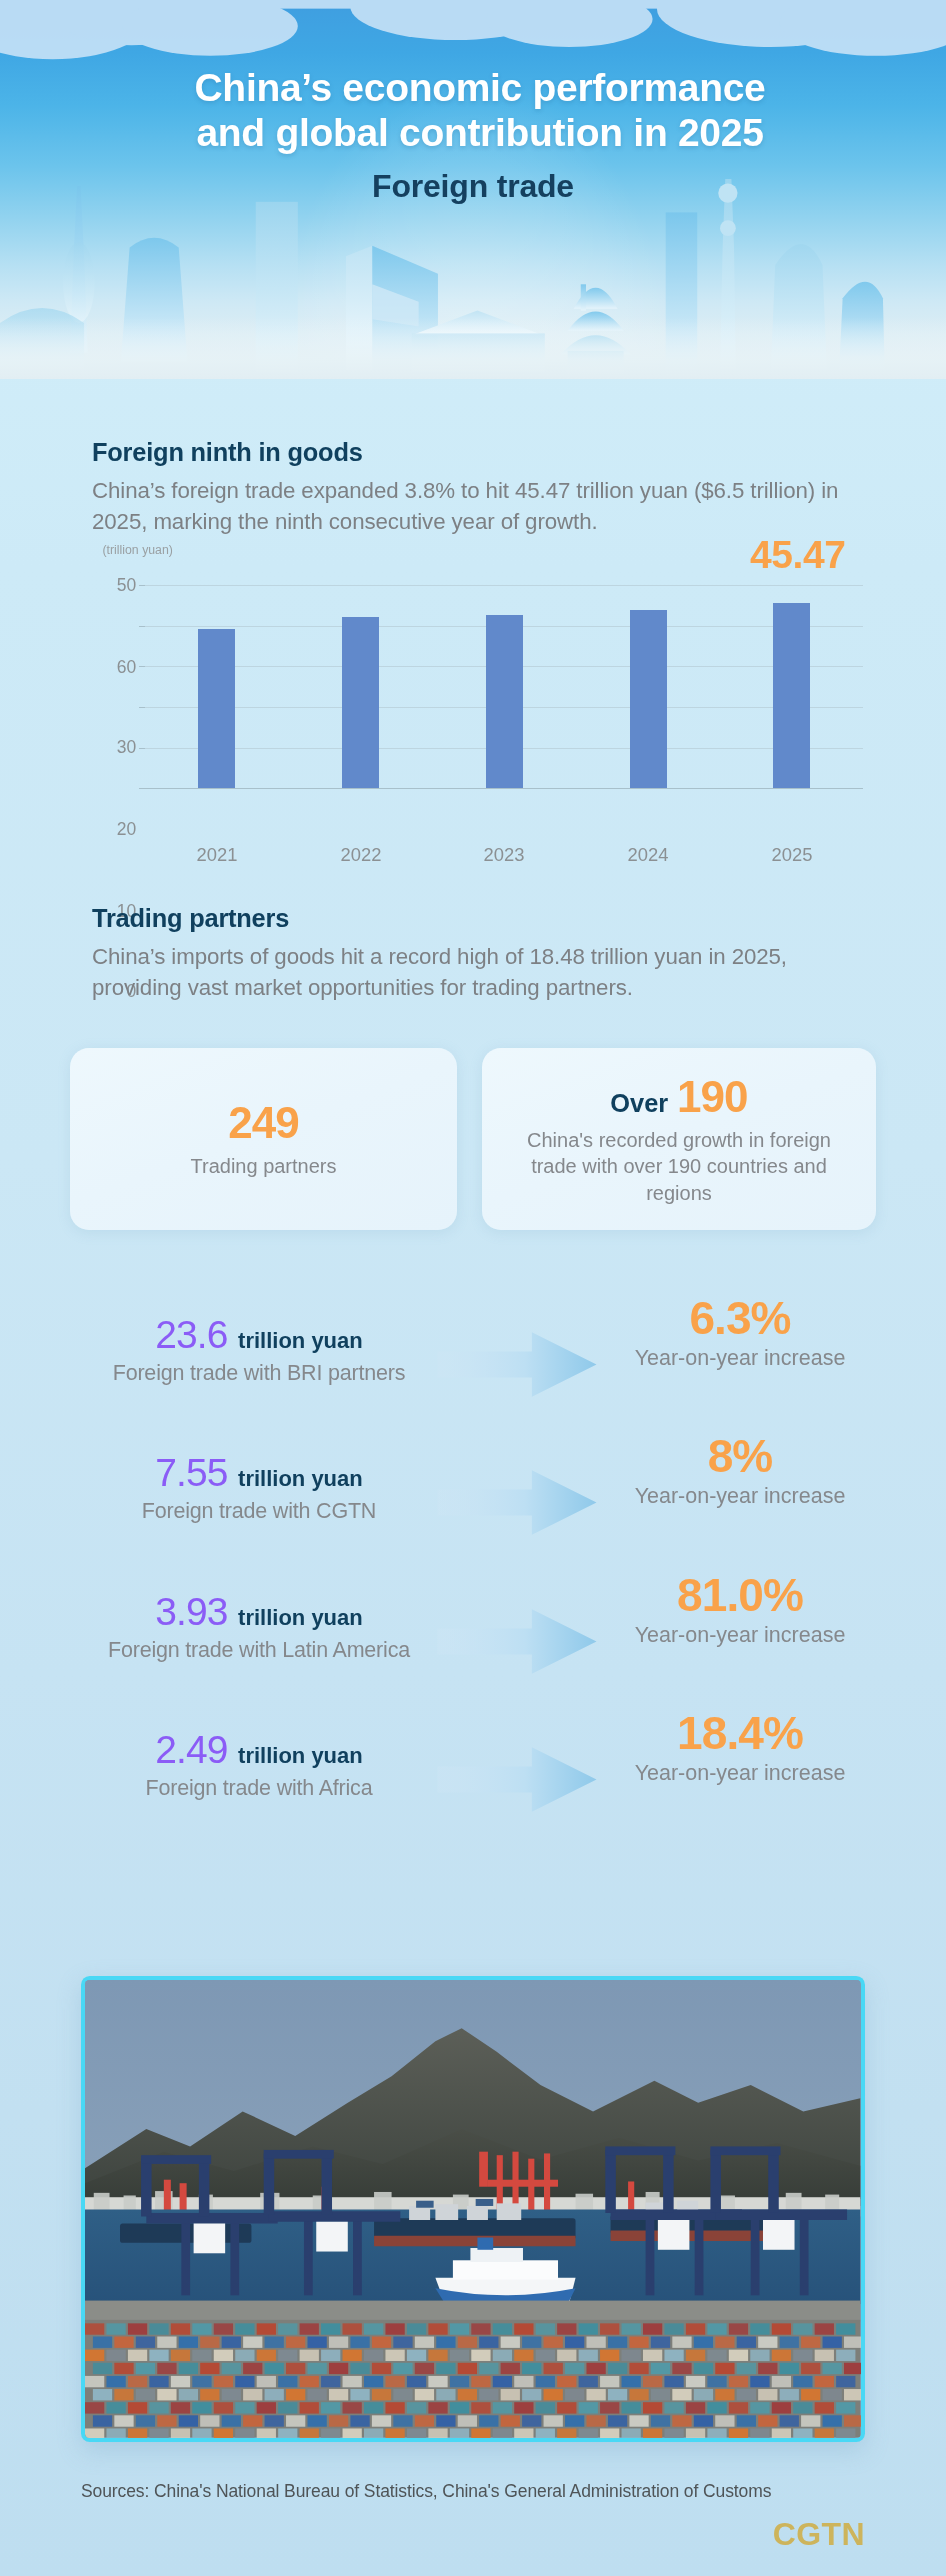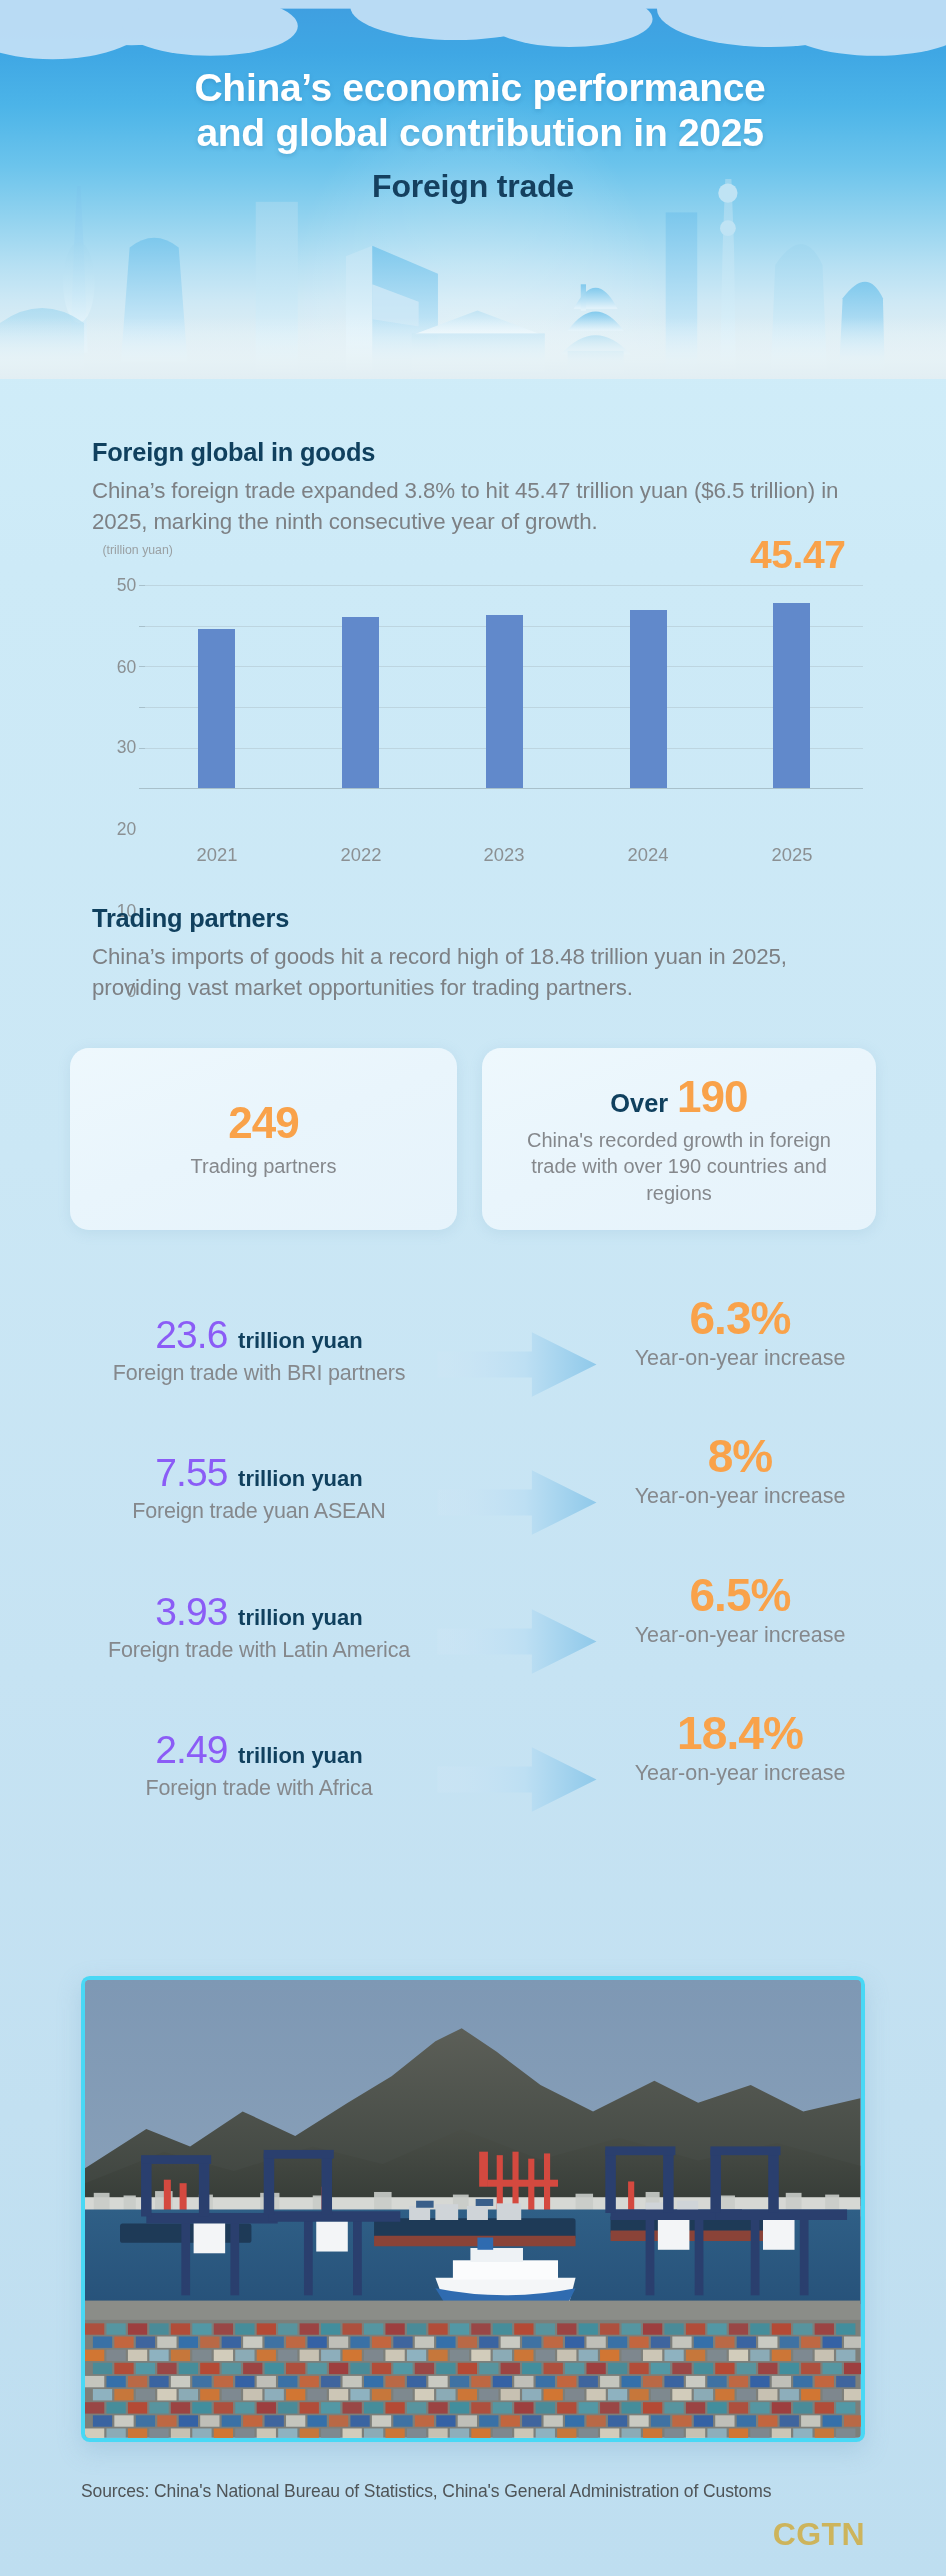--- a/index.html
+++ b/index.html
@@ -181,21 +181,21 @@
     <rect x="0" y="190" width="1080" height="70" fill="url(#fade)"></rect>
   </svg>
 
   <div class="title">
     <div>China’s economic performance</div>
     <div>and global contribution in 2025</div>
   </div>
   <div class="subtitle">Foreign trade</div>
 </div>
 
-<div class="sec-head" style="top:438px">Foreign global in goods</div>
+<div class="sec-head" style="top:438px">Foreign ninth in goods</div>
 <div class="sec-body" style="top:476px">China’s foreign trade expanded 3.8% to hit 45.47 trillion yuan ($6.5 trillion) in 2025, marking the ninth consecutive year of growth.</div>
 
 <div class="chart">
   <div class="axis-unit">(trillion yuan)</div>
   <div class="big-val">45.47</div>
   <div class="plot" id="plot">
       <div class="grid-line zero" style="top: 203px;">
         <div class="ytick" style="top: 203px;">0</div>
         <div class="tickmark"></div>
       </div>
@@ -272,21 +272,21 @@
         <div class="tr-pct">6.3%</div>
         <div class="tr-pct-cap">Year-on-year increase</div>
       </div>
     </div>
     <div class="trade-row" style="top: 1433px;">
       <div class="tr-left">
         <div class="tr-valrow">
           <span class="tr-val">7.55</span>
           <span class="tr-unit">trillion yuan</span>
         </div>
-        <div class="tr-cap">Foreign trade yuan ASEAN</div>
+        <div class="tr-cap">Foreign trade with CGTN</div>
       </div>
       <div class="tr-arrow"><svg viewBox="0 0 190 90" style="width:100%;height:100%">
           <defs>
             <linearGradient id="ag1" x1="0" y1="0" x2="1" y2="0">
               <stop offset="0%" stop-color="#cfe6f5" stop-opacity="0.35"></stop>
               <stop offset="55%" stop-color="#bddff3"></stop>
               <stop offset="100%" stop-color="#8fc9ea"></stop>
             </linearGradient>
           </defs>
           <path d="M4 30 L112 30 L112 8 L186 45 L112 82 L112 60 L4 60 Z" fill="url(#ag1)"></path>
@@ -308,21 +308,21 @@
           <defs>
             <linearGradient id="ag2" x1="0" y1="0" x2="1" y2="0">
               <stop offset="0%" stop-color="#cfe6f5" stop-opacity="0.35"></stop>
               <stop offset="55%" stop-color="#bddff3"></stop>
               <stop offset="100%" stop-color="#8fc9ea"></stop>
             </linearGradient>
           </defs>
           <path d="M4 30 L112 30 L112 8 L186 45 L112 82 L112 60 L4 60 Z" fill="url(#ag2)"></path>
         </svg></div>
       <div class="tr-right">
-        <div class="tr-pct">6.5%</div>
+        <div class="tr-pct">81.0%</div>
         <div class="tr-pct-cap">Year-on-year increase</div>
       </div>
     </div>
     <div class="trade-row" style="top: 1710px;">
       <div class="tr-left">
         <div class="tr-valrow">
           <span class="tr-val">2.49</span>
           <span class="tr-unit">trillion yuan</span>
         </div>
         <div class="tr-cap">Foreign trade with Africa</div>

